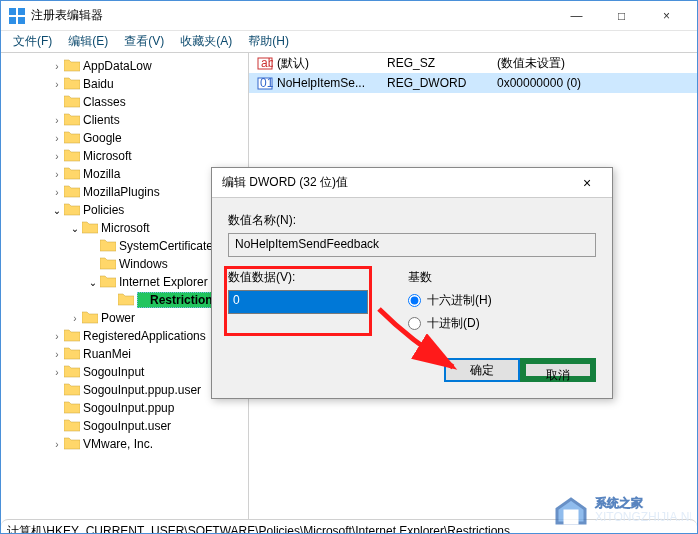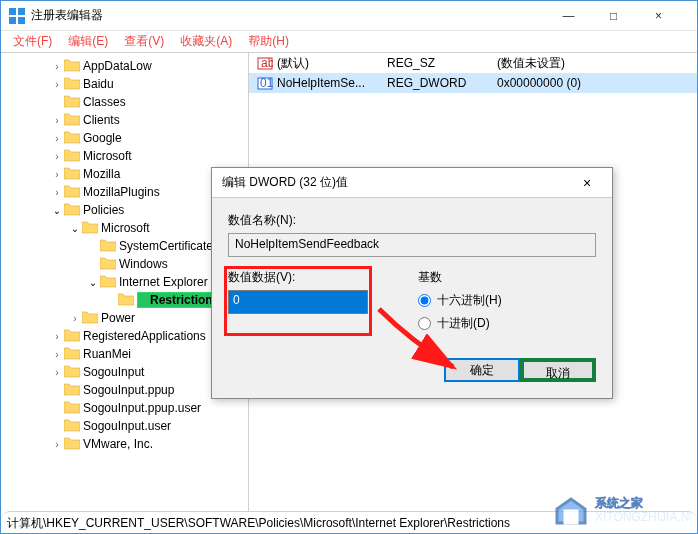--- a/index.html
+++ b/index.html
@@ -1,62 +1,62 @@
 <!DOCTYPE html>
 <html><head>
 <meta charset="utf-8">
 <style>
 * { box-sizing: border-box; margin: 0; padding: 0; font-family: "Microsoft YaHei", "Segoe UI", sans-serif; font-size: 12px; }
 html, body { width: 698px; height: 534px; overflow: hidden; background: #fff; }
 .window { width: 698px; height: 534px; border: 1px solid #4a90d9; background: #fff; display: flex; flex-direction: column; position: relative; }
-.titlebar { height: 30px; background: #fff; display: flex; align-items: center; padding: 0 16px 0 8px; border-bottom: 1px solid #e5e5e5; }
+.titlebar { height: 30px; background: #fff; display: flex; align-items: center; padding: 0 8px 0 8px; border-bottom: 1px solid #e5e5e5; }
 .titlebar .appicon { width: 16px; height: 16px; margin-right: 6px; }
 .titlebar .title { flex: 1; color: #000; }
 .titlebar .winbtns { display: flex; }
 .titlebar .winbtn { width: 45px; height: 29px; display: flex; align-items: center; justify-content: center; color: #333; }
 .menubar { height: 22px; display: flex; align-items: center; padding: 0 4px; border-bottom: 1px solid #d0d0d0; }
-.menubar span { padding: 2px 8px; color: #ef4444; }
+.menubar span { padding: 2px 8px; color: #0c4a6e; }
 .body { flex: 1; display: flex; min-height: 0; }
 .tree { width: 248px; border-right: 1px solid #d0d0d0; overflow: hidden; padding: 4px 0; background: #fff; }
 .tree-row { display: flex; align-items: center; height: 18px; padding-left: 10px; white-space: nowrap; }
 .tree-row .indent { display: inline-block; }
 .tree-row .chev { width: 12px; text-align: center; color: #666; font-size: 10px; }
 .tree-row .chev.open { color: #000; }
 .tree-row .fld { width: 16px; height: 14px; margin: 0 3px 0 1px; }
 .tree-row .lbl { color: #000; }
 .tree-row.sel { }
 .tree-row.sel .lbl { background: #22c55e; border: 1px dotted #7ab7e8; padding: 0 12px; font-weight: bold; }
 .listpane { flex: 1; display: flex; flex-direction: column; }
 .listhdr { display: flex; height: 22px; border-bottom: 1px solid #d0d0d0; }
 .listhdr div { padding: 3px 8px; border-right: 1px solid #e5e5e5; color: #000; }
 .col-name { width: 130px; } .col-type { width: 110px; } .col-data { flex: 1; }
 .listbody { flex: 1; }
 .listrow { display: flex; height: 20px; align-items: center; }
 .listrow .c { padding: 0 8px; overflow: hidden; text-overflow: ellipsis; white-space: nowrap; }
 .listrow.sel { background: #cde8ff; }
 .valicon { width: 16px; height: 16px; margin-right: 4px; flex-shrink: 0; }
-.statusbar { height: 22px; border-top: 1px solid #d0d0d0; padding: 3px 6px; color: #000; white-space: nowrap; overflow: hidden; border-radius: 9px; }
+.statusbar { height: 14px; border-top: 1px solid #d0d0d0; padding: 3px 6px; color: #000; white-space: nowrap; overflow: hidden; border-radius: 9px; }
 
 .dialog { position: absolute; left: 210px; top: 166px; width: 402px; background: #f0f0f0; border: 1px solid #888; box-shadow: 2px 2px 8px rgba(0,0,0,.25); }
 .dlg-title { height: 30px; background: #fff; display: flex; align-items: center; padding: 0 10px; border-bottom: 1px solid #ccc; }
 .dlg-title span { flex: 1; }
 .dlg-close { width: 30px; text-align: center; font-size: 14px; }
 .dlg-body { padding: 14px 16px 16px; }
 .dlg-lbl { margin-bottom: 4px; color: #000; }
 .ro-field { width: 100%; height: 24px; border: 1px solid #999; background: #f0f0f0; padding: 3px 6px; margin-bottom: 12px; }
-.dlg-row { display: flex; gap: 20px; }
+.dlg-row { display: flex; gap: 10px; }
 .dlg-left { width: 170px; }
 .val-input { width: 140px; height: 24px; border: 1px solid #7a7a7a; background: #fff; padding: 2px 4px; color: #000; }
 .val-input.selected { background: #0078d7; color: #fff; }
 .fieldset { border: none; }
 .fieldset legend { padding: 0; margin-bottom: 6px; }
 .radio { display: flex; align-items: center; margin-bottom: 6px; gap: 6px; }
 .radio input { width: 13px; height: 13px; }
 .dlg-btns { display: flex; justify-content: flex-end; gap: 0; margin-top: 20px; }
-.btn { width: 76px; height: 24px; border: 4px solid #15803d; background: #e1e1e1; text-align: center; line-height: 22px; }
+.btn { width: 76px; height: 24px; border: 6px solid #15803d; background: #e1e1e1; text-align: center; line-height: 22px; }
 .btn.focus { border: 1px solid #0078d7; box-shadow: inset 0 0 0 1px #0078d7; }
 .redbox1 { position: absolute; border: 3px solid #ff1a1a; pointer-events: none; }
 .arrow { position: absolute; pointer-events: none; }
 .watermark { position: absolute; right: 6px; bottom: 4px; opacity: .85; }
 </style>
 </head>
 <body>
 
 <div class="window">
 
@@ -228,29 +228,29 @@
               <path d="M0 2 L5 2 L7 4 L16 4 L16 13 L0 13 Z" fill="#ffd76a" stroke="#c9a33a" stroke-width="0.5"></path>
             </svg></span>
           <span class="lbl">SogouInput</span>
         </div>
         <div class="tree-row">
           <span class="indent" style="width: 40px;"></span>
           <span class="chev"></span>
           <span><svg class="fld" viewBox="0 0 16 14">
               <path d="M0 2 L5 2 L7 4 L16 4 L16 13 L0 13 Z" fill="#ffd76a" stroke="#c9a33a" stroke-width="0.5"></path>
             </svg></span>
+          <span class="lbl">SogouInput.ppup.user</span>
+        </div>
+        <div class="tree-row">
+          <span class="indent" style="width: 40px;"></span>
+          <span class="chev"></span>
+          <span><svg class="fld" viewBox="0 0 16 14">
+              <path d="M0 2 L5 2 L7 4 L16 4 L16 13 L0 13 Z" fill="#ffd76a" stroke="#c9a33a" stroke-width="0.5"></path>
+            </svg></span>
           <span class="lbl">SogouInput.ppup</span>
-        </div>
-        <div class="tree-row">
-          <span class="indent" style="width: 40px;"></span>
-          <span class="chev"></span>
-          <span><svg class="fld" viewBox="0 0 16 14">
-              <path d="M0 2 L5 2 L7 4 L16 4 L16 13 L0 13 Z" fill="#ffd76a" stroke="#c9a33a" stroke-width="0.5"></path>
-            </svg></span>
-          <span class="lbl">SogouInput.ppup.user</span>
         </div>
         <div class="tree-row">
           <span class="indent" style="width: 40px;"></span>
           <span class="chev"></span>
           <span><svg class="fld" viewBox="0 0 16 14">
               <path d="M0 2 L5 2 L7 4 L16 4 L16 13 L0 13 Z" fill="#ffd76a" stroke="#c9a33a" stroke-width="0.5"></path>
             </svg></span>
           <span class="lbl">SogouInput.user</span>
         </div>
         <div class="tree-row">

